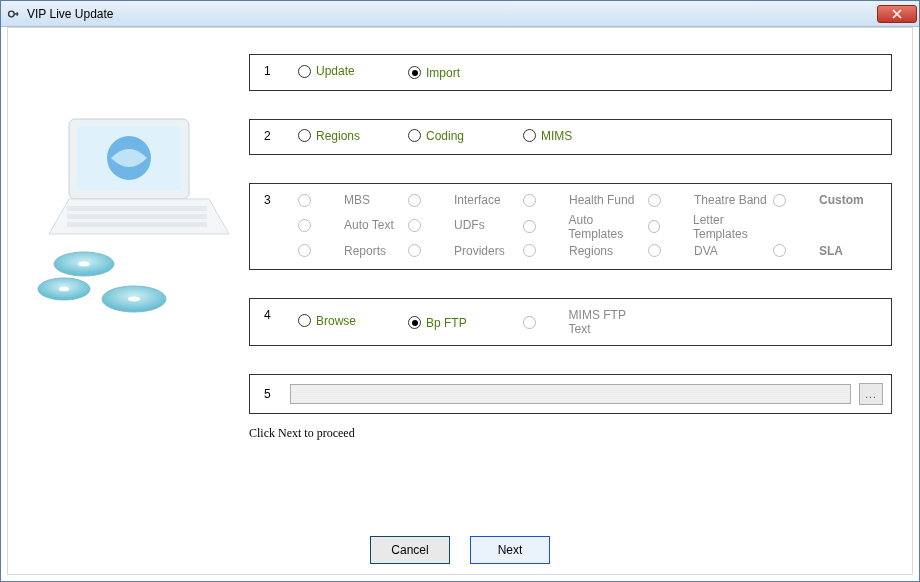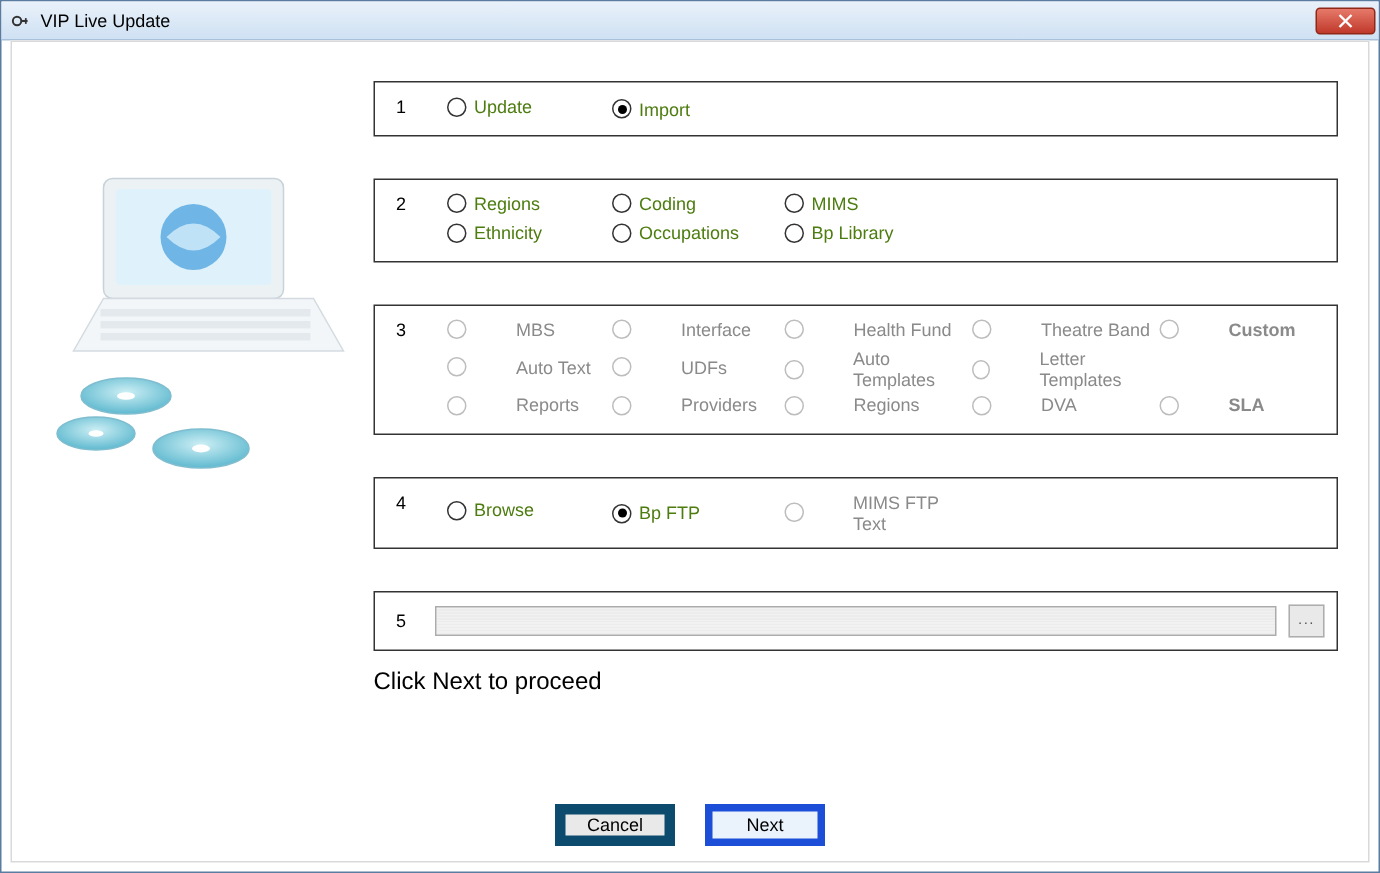--- a/index.html
+++ b/index.html
@@ -133,39 +133,40 @@
   .browse-btn {
     width: 24px; height: 22px;
     border: 1px solid #adadad;
     background: #e9e9e9;
     display: flex; align-items: center; justify-content: center;
     color: #555; font-size: 10px; letter-spacing: 1px;
   }
 
   .hint {
     margin-top: -16px;
-    font-size: 16px;
+    font-size: 12px;
+    font-family: Liberation Serif, serif;
   }
 
   .footer {
     position: absolute;
     left: 0; right: 0; bottom: 10px;
     display: flex;
     justify-content: center;
     gap: 20px;
   }
   .btn {
     width: 80px; height: 28px;
-    border: 7px solid #0c4a6e;
+    border: 1px solid #0c4a6e;
     background: #e9e9e9;
     display: flex; align-items: center; justify-content: center;
     font-size: 12px;
   }
   .btn.primary {
-    border: 5px solid #1d4ed8;
+    border: 1px solid #1d4ed8;
     background: #eaf3fc;
   }
 </style>
 </head>
 <body>
 
 <div class="window">
   <div class="titlebar">
     <span class="title-icon">
       <svg viewBox="0 0 16 16">
@@ -248,34 +249,20 @@
                 </span></div>
             <div class="col2"><span class="opt">
                   <span class="radio"></span>
                   <span class="lbl blue">Coding</span>
                 </span></div>
             <div class="col3"><span class="opt">
                   <span class="radio"></span>
                   <span class="lbl blue">MIMS</span>
                 </span></div>
           </div>
-          <div class="row">
-            <div class="col1"><span class="opt">
-                  <span class="radio"></span>
-                  <span class="lbl blue">Ethnicity</span>
-                </span></div>
-            <div class="col2"><span class="opt">
-                  <span class="radio"></span>
-                  <span class="lbl blue">Occupations</span>
-                </span></div>
-            <div class="col3"><span class="opt">
-                  <span class="radio"></span>
-                  <span class="lbl blue">Bp Library</span>
-                </span></div>
-          </div>
         </div>
 
         <div class="panel">
           <span class="num">3</span>
           <div class="row">
             <div class="col1"><span class="opt dis">
                   <span class="radio"></span>
                   <span class="lbl gray">MBS</span>
                 </span></div>
             <div class="col2"><span class="opt dis">

